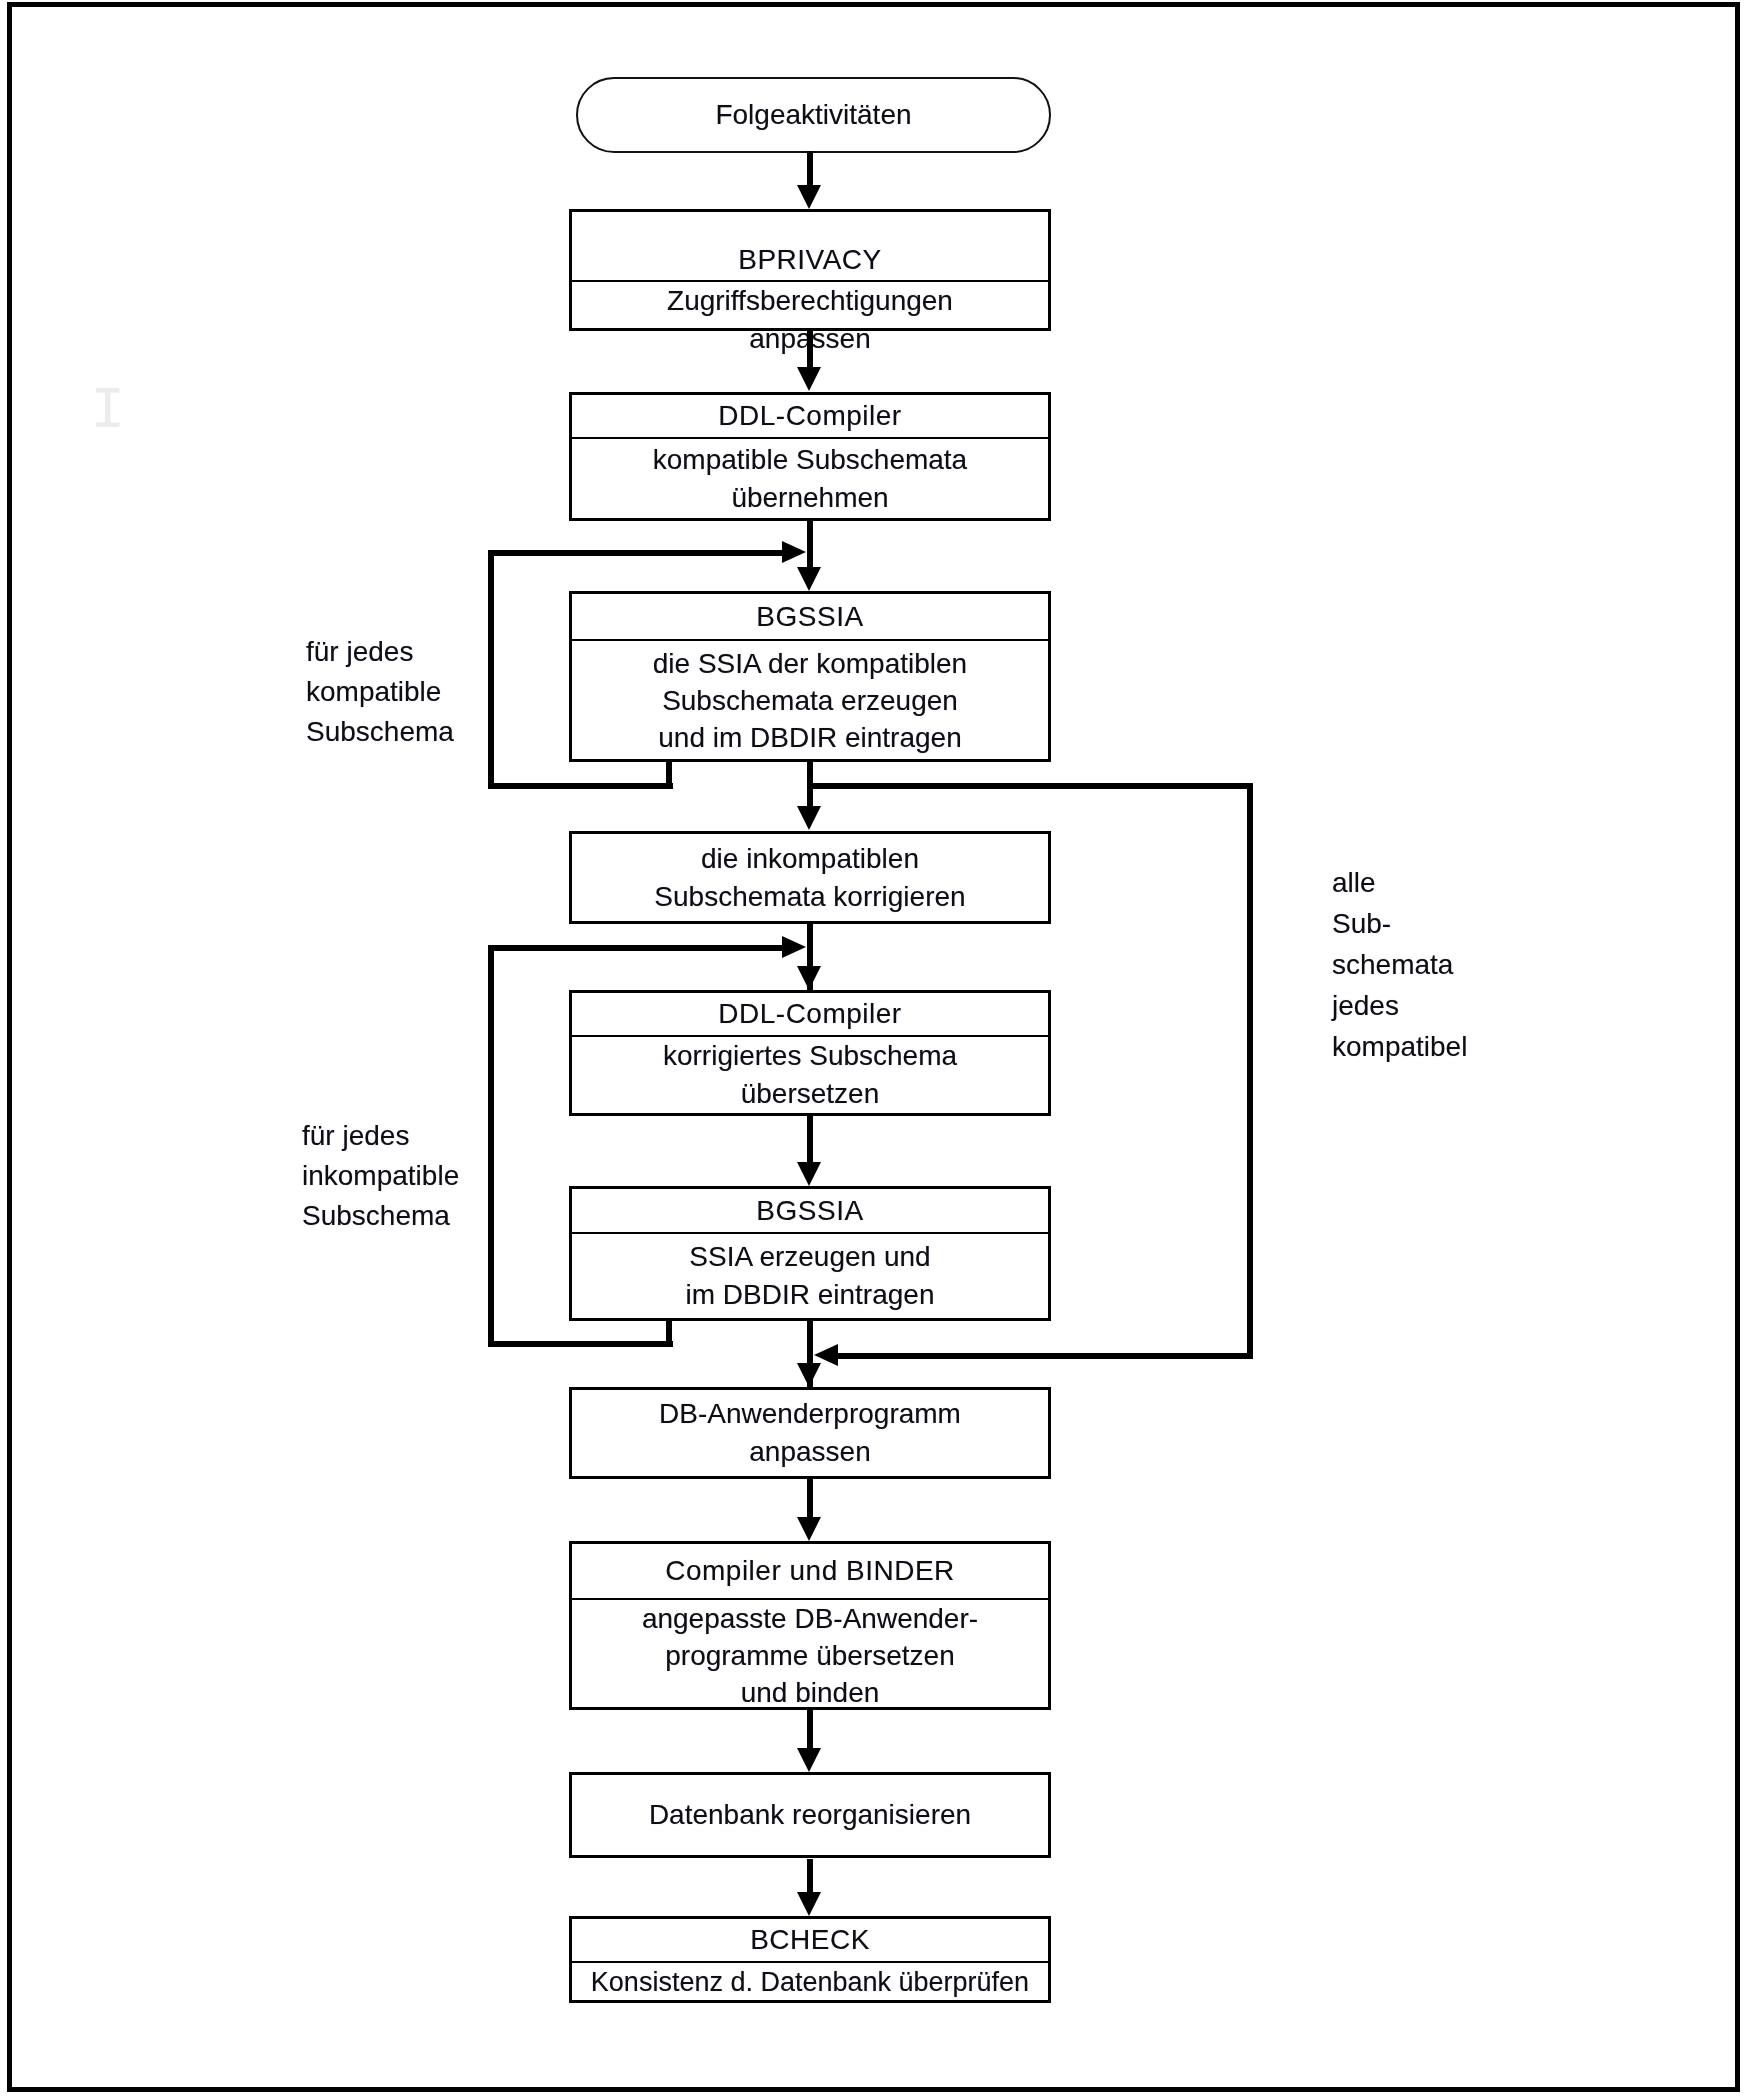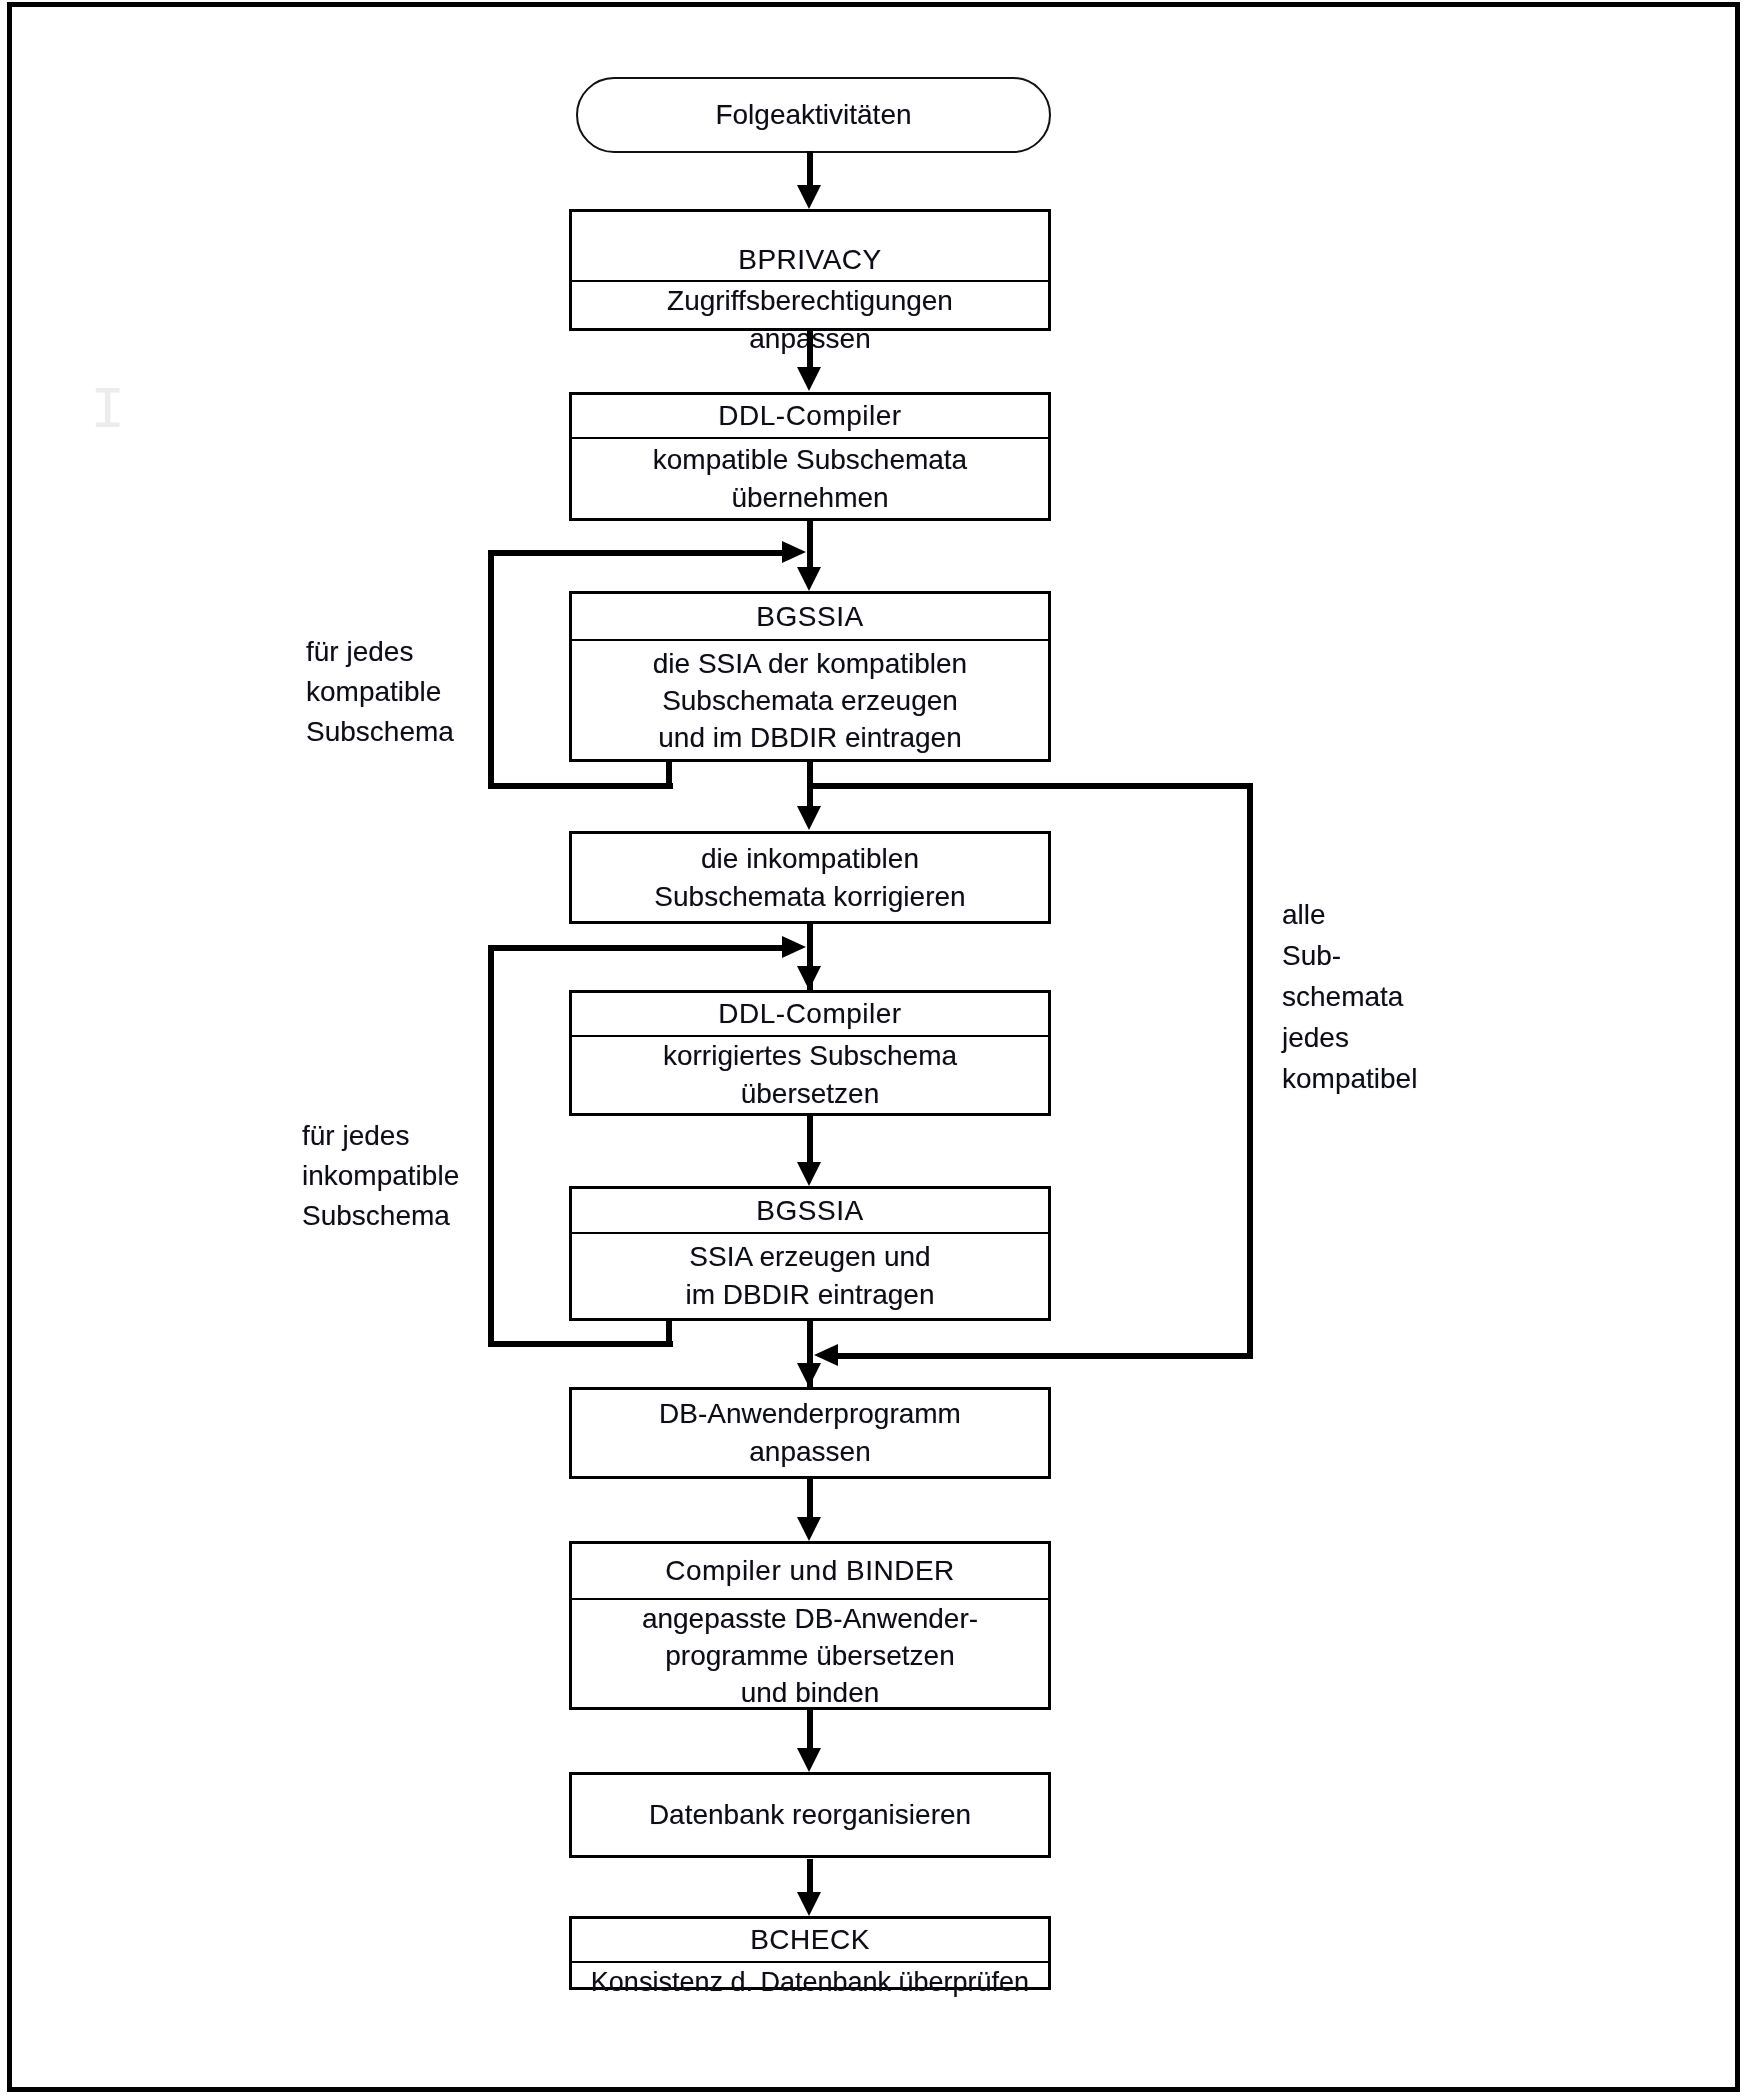--- a/index.html
+++ b/index.html
@@ -32,21 +32,21 @@
   }
   .box-bprivacy{top:209px;height:122px;} .box-bprivacy .node-title{height:41px;margin-top:27px;}
   .box-ddl1{top:392px;height:129px;}     .box-ddl1 .node-title{height:42px;}
   .box-bgssia1{top:591px;height:171px;}  .box-bgssia1 .node-title{height:45px;}
   .box-inkompat{top:831px;height:93px;}
   .box-ddl2{top:990px;height:126px;}    .box-ddl2 .node-title{height:42px;}
   .box-bgssia2{top:1186px;height:135px;} .box-bgssia2 .node-title{height:43px;}
   .box-dbprog{top:1387px;height:92px;}
   .box-binder{top:1541px;height:169px;}  .box-binder .node-title{height:54px;}
   .box-breorg{top:1772px;height:86px;}   .box-breorg .node-title{height:40px;}
-  .box-bcheck{top:1916px;height:74px;}   .box-bcheck .node-title{height:42px;}
+  .box-bcheck{top:1916px;height:87px;}   .box-bcheck .node-title{height:42px;}
   .box-bcheck .node-body{font-size:27px;}
   
   .vline,.hline{position:absolute;background:#000;}
   .vline{width:6.3px;} .hline{height:6.3px;}
   .head-down{
     position:absolute;width:0;height:0;
     border-left:12.6px solid transparent;border-right:12.6px solid transparent;
     border-top:24px solid #000;
   }
   .head-right{
@@ -58,21 +58,21 @@
     position:absolute;width:0;height:0;
     border-top:11.7px solid transparent;border-bottom:11.7px solid transparent;
     border-right:24px solid #000;
   }
   
   .side-label{
     position:absolute;font-size:28px;line-height:40px;text-align:left;white-space:nowrap;
   }
   #label-loop1{left:306px;top:632px;}
   #label-loop2{left:302px;top:1116px;}
-  #label-bypass{left:1282px;top:862px;line-height:41px;margin-top:32px;}
+  #label-bypass{left:1332px;top:862px;line-height:41px;}
   
   #scan-artifact{
     position:absolute;left:90px;top:378px;font-family:"Liberation Mono","DejaVu Sans Mono",monospace;
     font-size:59px;color:#ececec;
   }
 </style>
 </head>
 <body>
 
 <div id="canvas">

